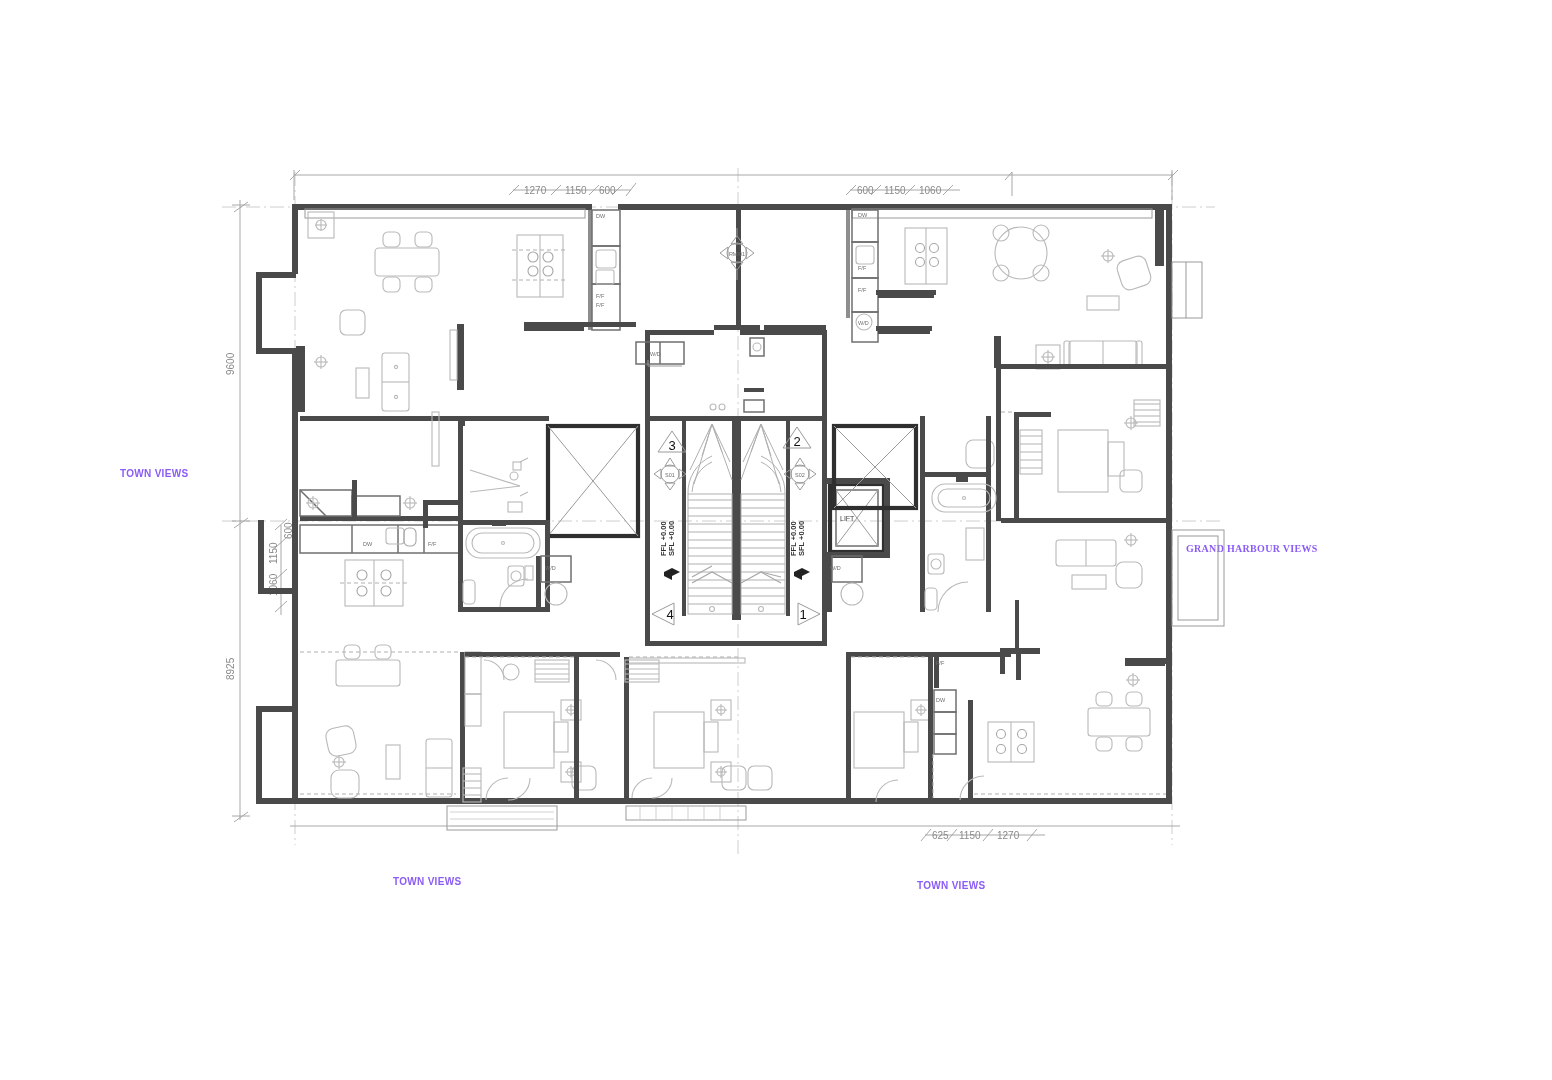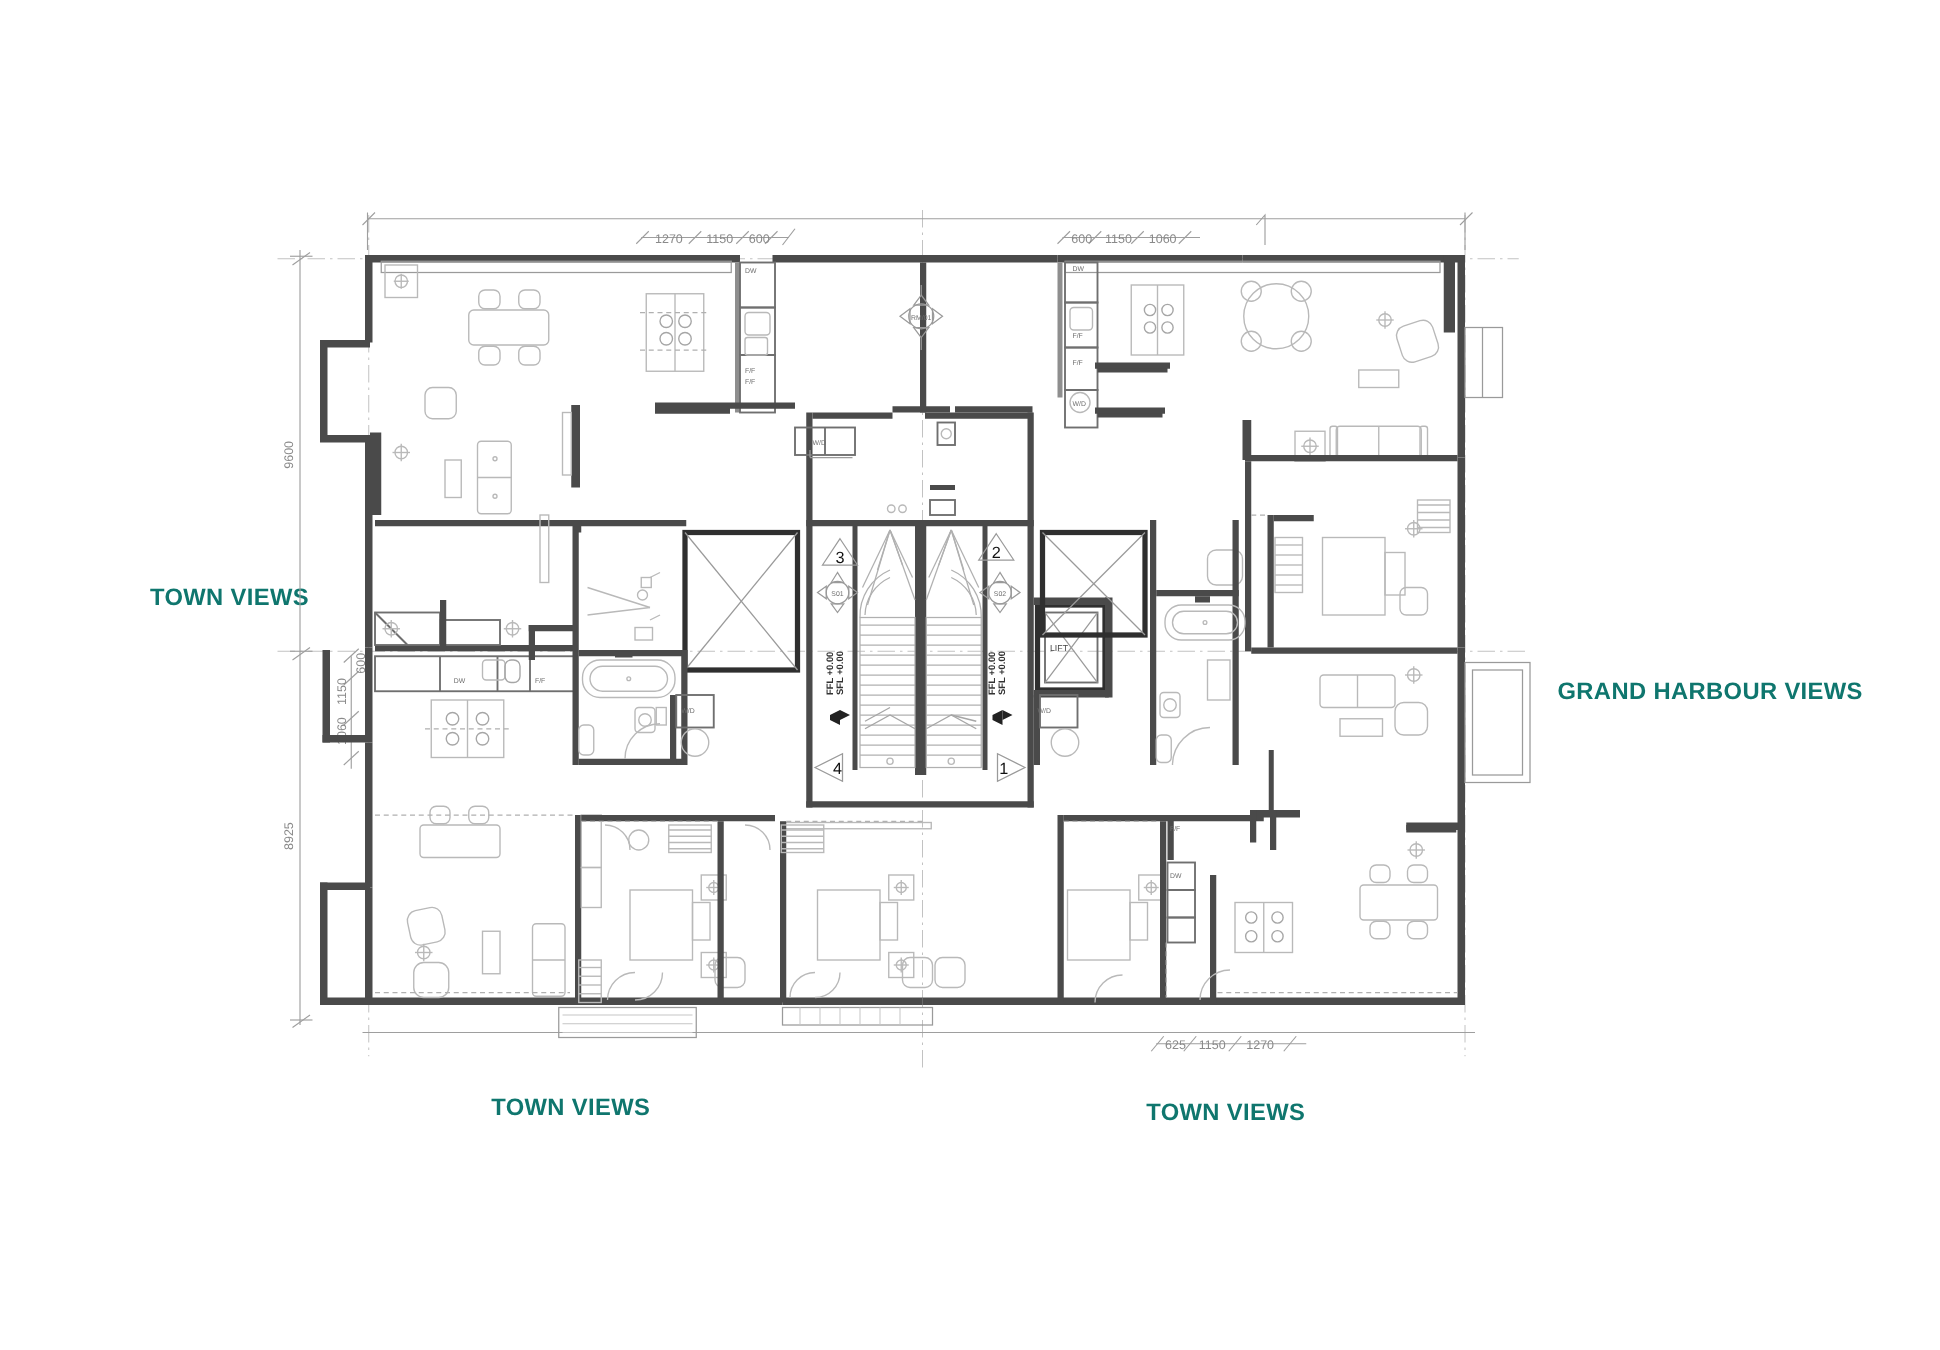--- a/index.html
+++ b/index.html
@@ -1,25 +1,25 @@
 <!DOCTYPE html>
 <html><head>
 <meta charset="utf-8">
 <title>Floor Plan</title>
 <style>
   html,body{margin:0;padding:0;background:#ffffff;}
   body{width:1552px;height:1080px;position:relative;overflow:hidden;
        font-family:"Liberation Sans",sans-serif;color:#111;}
   #plan-root{position:absolute;left:0;top:0;width:1552px;height:1080px;}
-  .view-label{position:absolute;font-weight:bold;font-size:19px;letter-spacing:0.3px;
-              color:#0f766e;white-space:nowrap;}
+  .view-label{position:absolute;font-weight:bold;font-size:10px;letter-spacing:0.3px;
+              color:#8b5cf6;white-space:nowrap;}
   #lbl-town-left{left:120px;top:468px;}
   #lbl-town-bl{left:393px;top:876px;}
   #lbl-town-br{left:917px;top:880px;}
-  #lbl-harbour{left:1246px;top:543px;}
+  #lbl-harbour{left:1186px;top:543px;font-family:Liberation Serif, serif;}
   svg{position:absolute;left:0;top:0;}
   .wall-thick{stroke:#2f2f2f;stroke-width:4.2;fill:none;}
   .wall-fill{fill:#4a4a4a;stroke:none;}
   .wall-fill-lite{fill:#8e8e8e;stroke:none;}
   .inner{stroke:#6f6f6f;stroke-width:1.5;fill:none;}
   .thin{stroke:#9a9a9a;stroke-width:1;fill:none;}
   .furn{stroke:#b9b9b9;stroke-width:1.1;fill:none;}
   .furn-d{stroke:#a6a6a6;stroke-width:1.1;fill:none;}
   .stairtread{stroke:#b0b0b0;stroke-width:1;fill:none;}
   .dimline{stroke:#9e9e9e;stroke-width:0.9;fill:none;}

